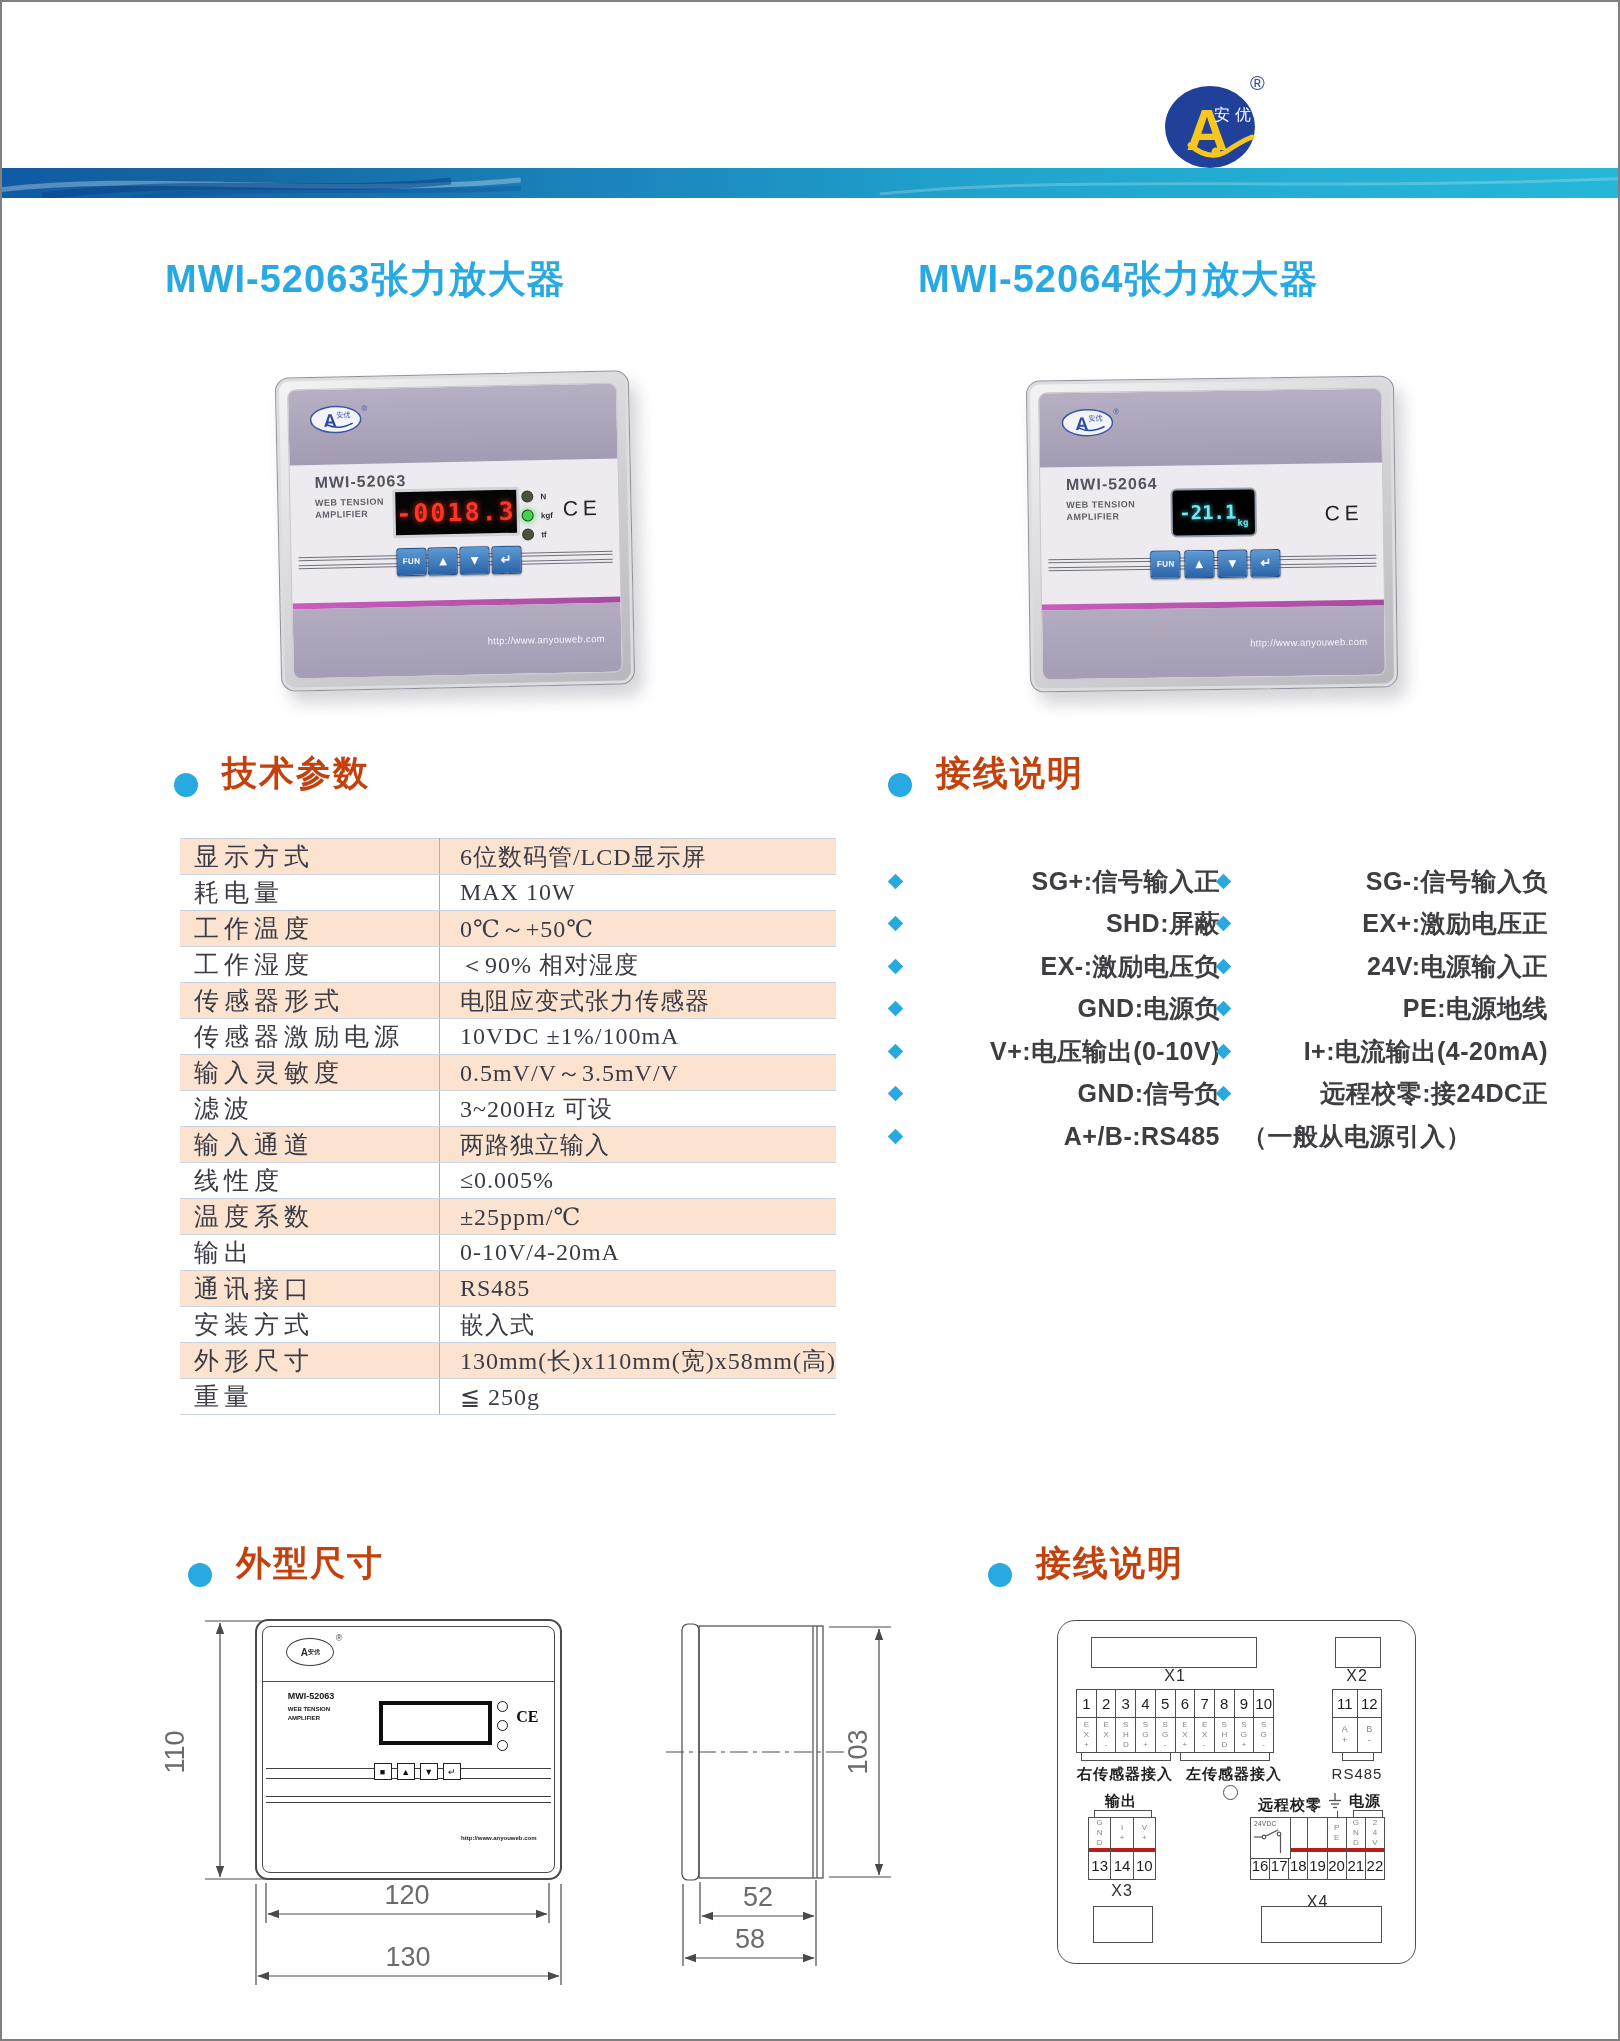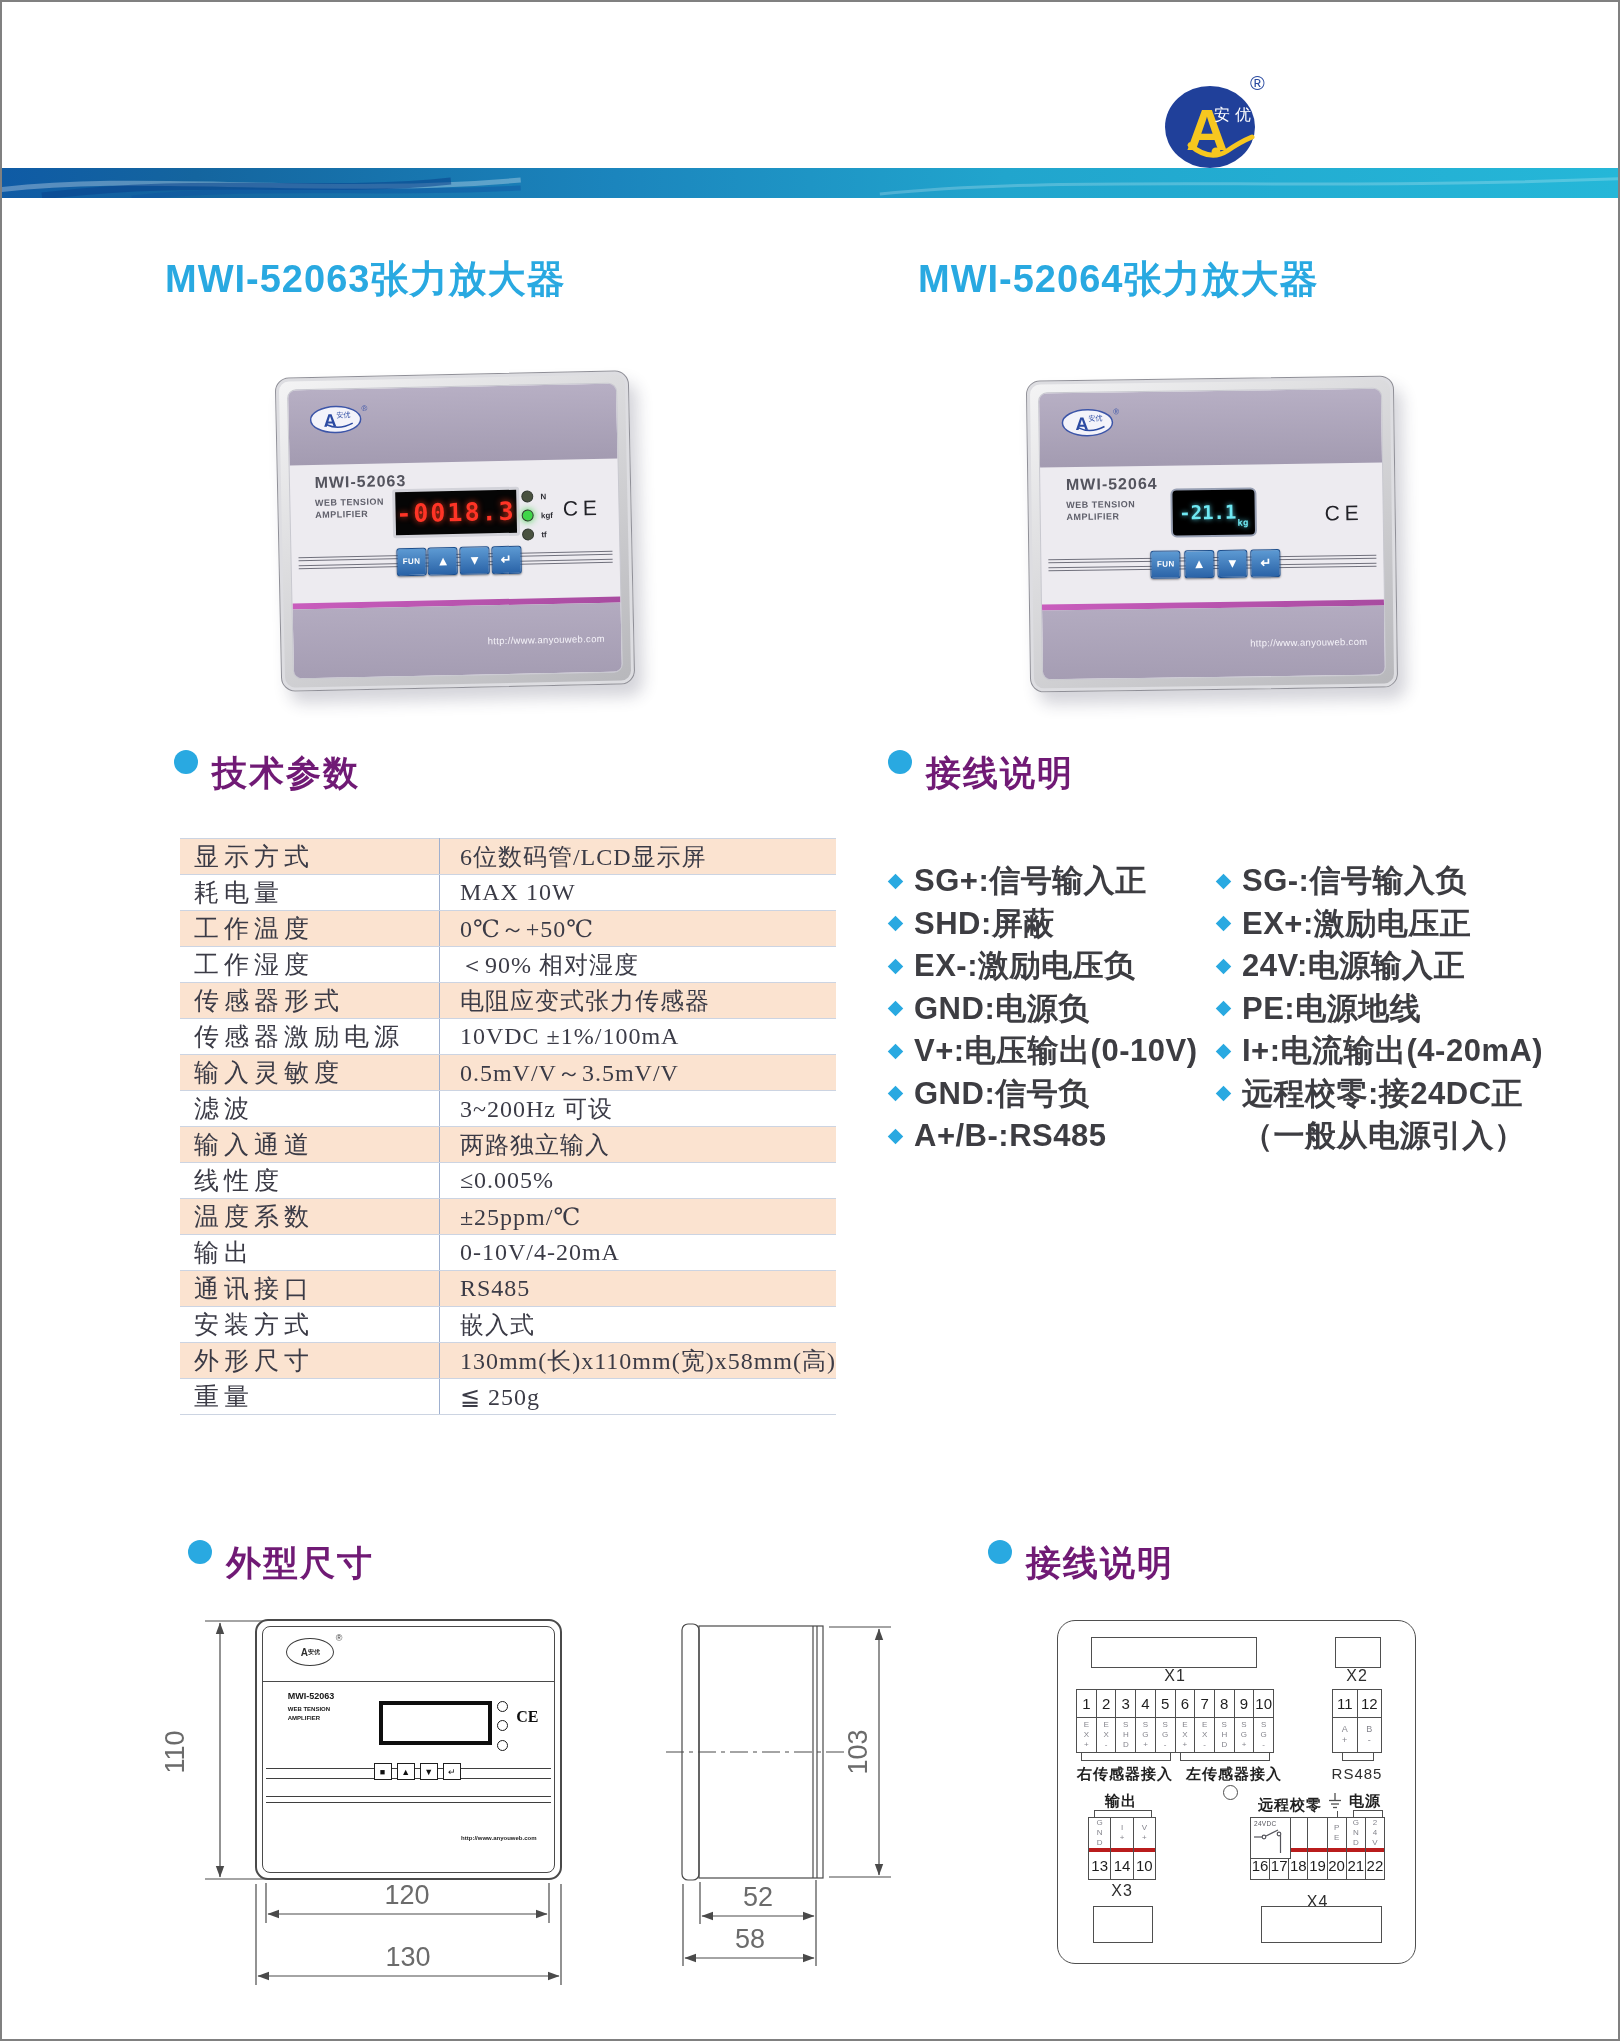--- a/index.html
+++ b/index.html
@@ -8,21 +8,21 @@
         font-family:"Liberation Sans",sans-serif;}
   .abs{position:absolute;}
 
   
   .wave{left:0;top:166px;width:100%;height:30px;
         background:linear-gradient(90deg,#0f5ba5 0%,#14659f 12%,#1b85bd 38%,#21a5cd 62%,#25b7d8 100%);}
   .wave svg{display:block;width:100%;height:100%;}
 
   
   .title{color:#29a9e1;font-size:38px;font-weight:bold;letter-spacing:1px;white-space:nowrap;}
-  .sec-header{display:flex;align-items:flex-start;gap:14px;color:#701a75;
+  .sec-header{display:flex;align-items:flex-end;gap:24px;color:#c2410c;
               font-size:35px;font-weight:bold;letter-spacing:2px;white-space:nowrap;}
   .sec-header .dot{width:24px;height:24px;border-radius:50%;background:#29a9e1;flex:none;}
 
   
   .device{border-radius:14px;background:linear-gradient(150deg,#f4f4f5,#b7b7bb);
           border:1px solid #8f8f97;
           box-shadow:8px 12px 16px rgba(40,40,70,.20), inset 0 0 0 3px #dddde1;}
   .device .panel{position:absolute;inset:11px;border-radius:9px;background:#edebf0;
                  overflow:hidden;border:1px solid #c8c8cf;}
   .band-top{position:absolute;left:0;top:0;right:0;height:26%;
@@ -71,21 +71,21 @@
   table.tech tr:nth-child(odd){background:#fbe3d0;}
   table.tech tr:nth-child(even){background:#ffffff;}
   table.tech td{border-top:1px solid #ccd4e2;border-bottom:1px solid #ccd4e2;padding:0;}
   table.tech td.lbl{width:248px;padding-left:14px;font-size:25px;letter-spacing:5px;
                     border-right:1.5px solid #9fb0cf;}
   table.tech td.val{padding-left:20px;font-size:24px;letter-spacing:1px;}
 
   
   .wire-col{width:330px;}
   .wire-item{height:42.5px;display:flex;align-items:center;
-             font-size:31px;font-weight:600;color:#3d3d42;letter-spacing:.5px;white-space:nowrap;}
+             font-size:25px;font-weight:600;color:#3d3d42;letter-spacing:.5px;white-space:nowrap;justify-content:space-between;}
   .diamond{width:11px;height:11px;background:#29a9e1;transform:rotate(45deg);
            margin-right:13px;flex:none;}
   .wire-item.note{padding-left:24px;}
 
   
   .fv{z-index:2;}
   .fv-outer{position:absolute;inset:0;border:2px solid #4a4a4a;border-radius:13px;background:#fff;}
   .fv-inner{position:absolute;inset:7px;border:1.5px solid #4a4a4a;border-radius:8px;overflow:hidden;}
   .fv-topline{position:absolute;left:0;right:0;top:0;height:22%;border-bottom:1px solid #4a4a4a;}
   .fv-logo{position:absolute;left:8%;top:4.5%;width:46px;height:26px;border:1.5px solid #3c3c3c;

